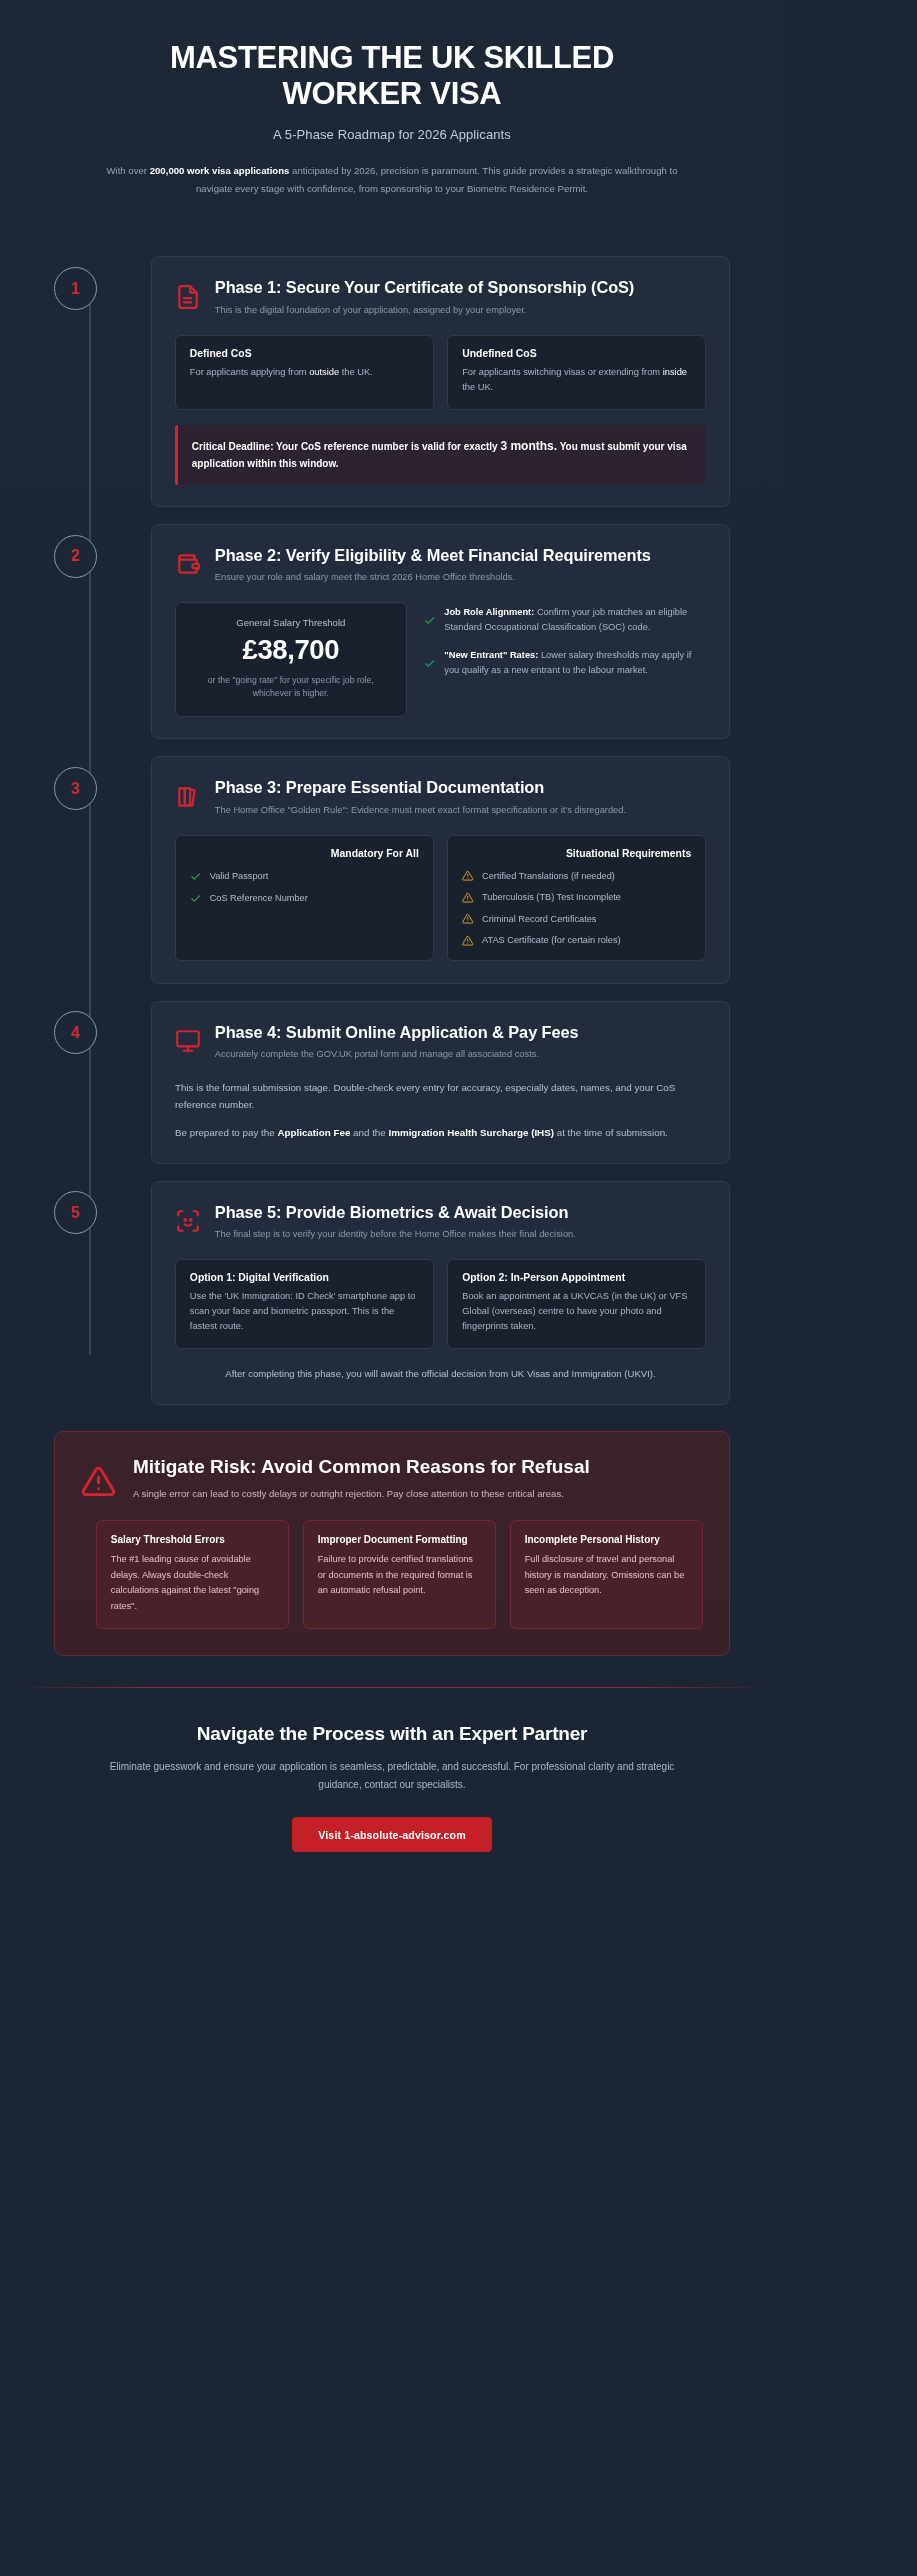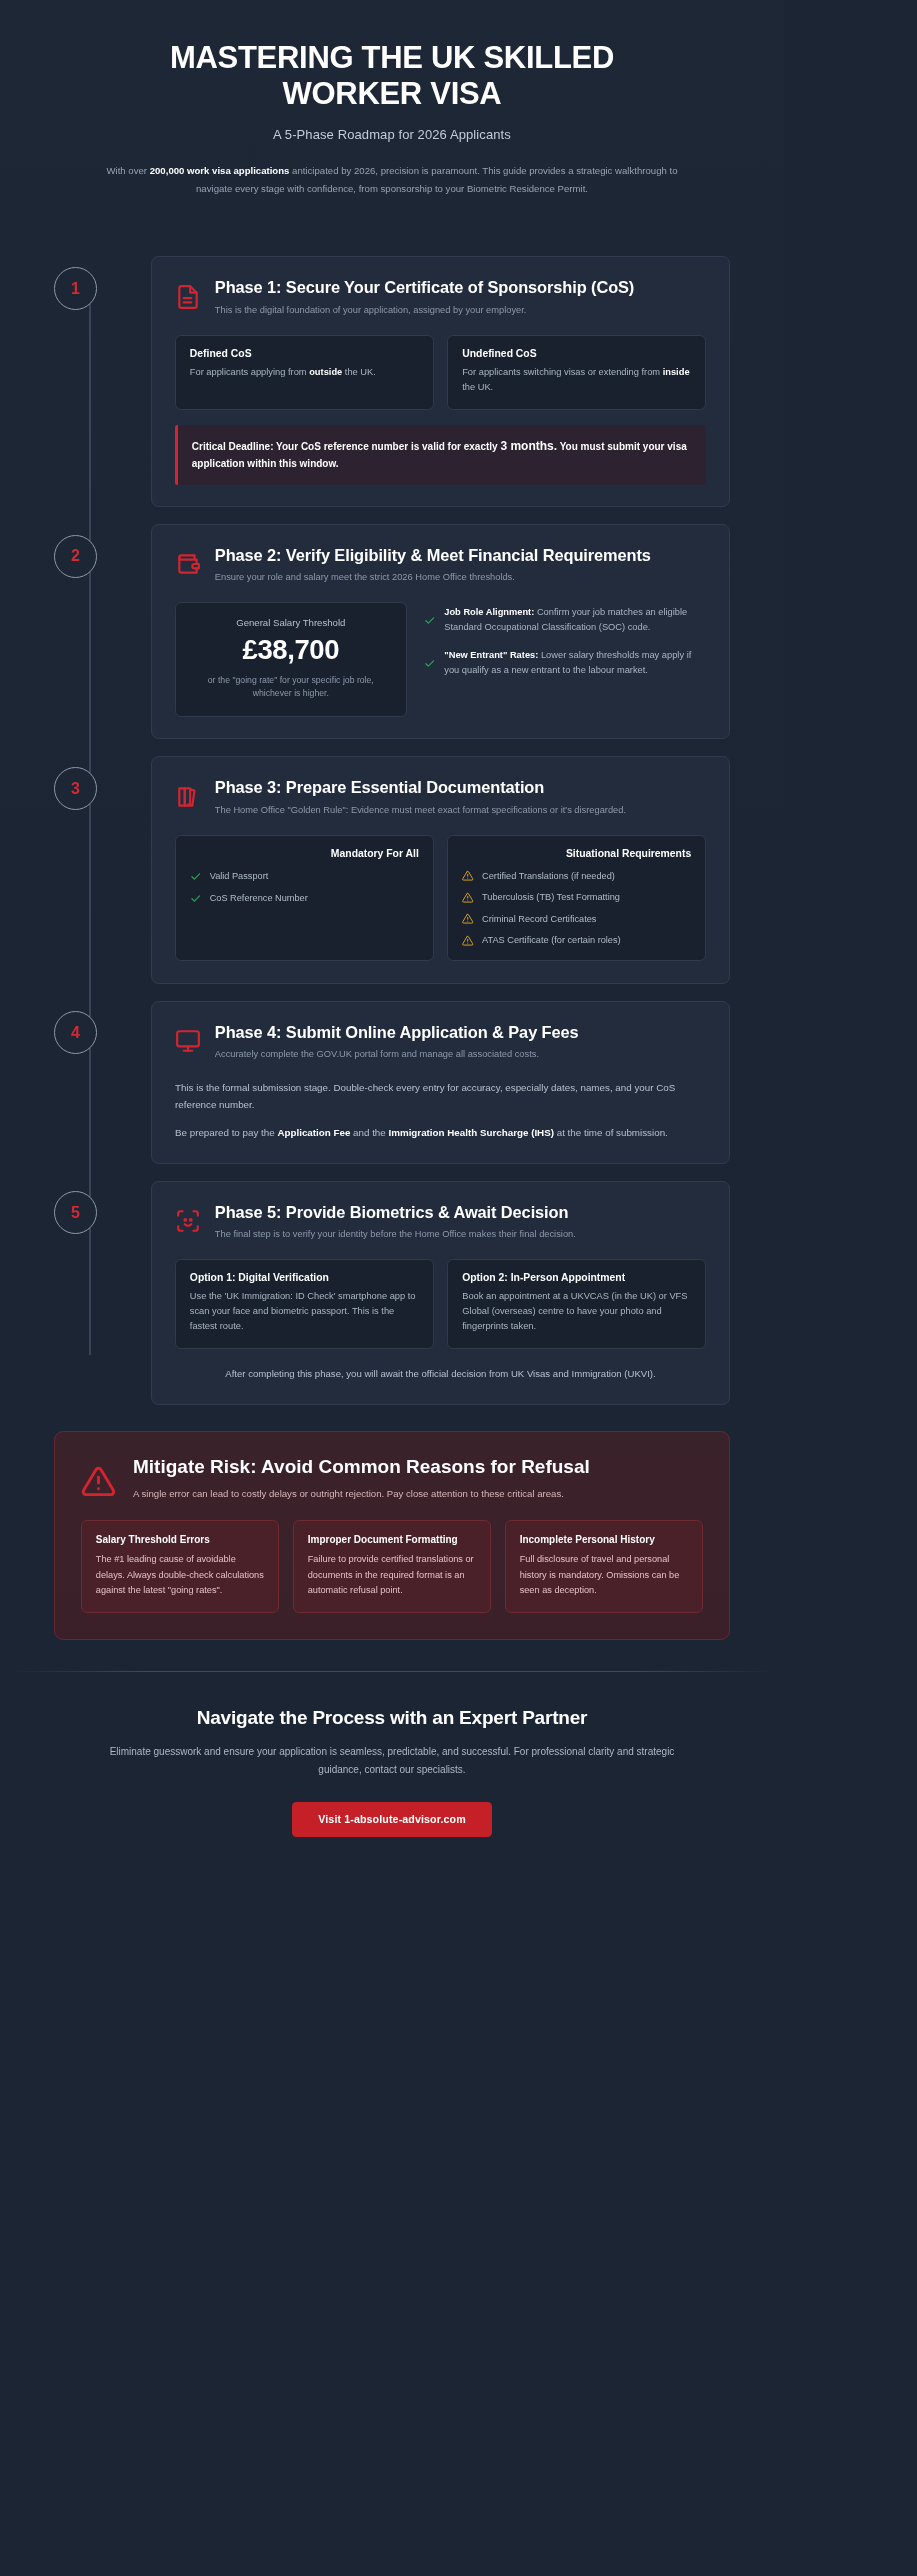--- a/index.html
+++ b/index.html
@@ -152,21 +152,21 @@
     font-size: 10.4px;
     font-weight: 700;
     color: #ffffff;
     margin-bottom: 6.1px;
   }
   .subcard p {
     font-size: 9.3px;
     line-height: 1.62;
     color: #aab5c4;
   }
-  .subcard p b { color: #ffffff; font-weight: 700; }
+  .subcard p b { color: #ffffff; font-weight: 400; }
 
   
   .callout {
     margin-top: 15.3px;
     background: #2d2330;
     border-left: 3.1px solid #d32430;
     border-radius: 2.3px;
     padding: 11.5px 15.3px 12.2px 13.8px;
   }
   .callout p {
@@ -308,20 +308,21 @@
     font-size: 9.6px;
     line-height: 1.62;
     color: #d8b7bc;
     max-width: 657px;
   }
   .risk-grid {
     display: grid;
     grid-template-columns: 1fr 1fr 1fr;
     gap: 13.8px;
     margin-top: 18.3px;
+    margin-left: 15px;
   }
   .risk-card {
     background: #4a2029;
     border: 0.8px solid #702a33;
     border-radius: 6.1px;
     padding: 12.2px 13.8px 13.8px 13.8px;
   }
   .risk-card h5 {
     font-size: 10px;
     font-weight: 700;
@@ -518,21 +519,21 @@
                 <span class="lbl">Certified Translations (if needed)</span>
               </div>
               <div class="doc-row">
                 <span class="warn">
                     <svg viewBox="0 0 24 24" fill="none" stroke="currentColor" stroke-width="2" stroke-linecap="round" stroke-linejoin="round">
                       <path d="M10.29 3.86L1.82 18a2 2 0 0 0 1.71 3h16.94a2 2 0 0 0 1.71-3L13.71 3.86a2 2 0 0 0-3.42 0z"></path>
                       <line x1="12" y1="9" x2="12" y2="13"></line>
                       <line x1="12" y1="17" x2="12.01" y2="17"></line>
                     </svg>
                   </span>
-                <span class="lbl">Tuberculosis (TB) Test Formatting</span>
+                <span class="lbl">Tuberculosis (TB) Test Incomplete</span>
               </div>
               <div class="doc-row">
                 <span class="warn">
                     <svg viewBox="0 0 24 24" fill="none" stroke="currentColor" stroke-width="2" stroke-linecap="round" stroke-linejoin="round">
                       <path d="M10.29 3.86L1.82 18a2 2 0 0 0 1.71 3h16.94a2 2 0 0 0 1.71-3L13.71 3.86a2 2 0 0 0-3.42 0z"></path>
                       <line x1="12" y1="9" x2="12" y2="13"></line>
                       <line x1="12" y1="17" x2="12.01" y2="17"></line>
                     </svg>
                   </span>
                 <span class="lbl">Criminal Record Certificates</span>

